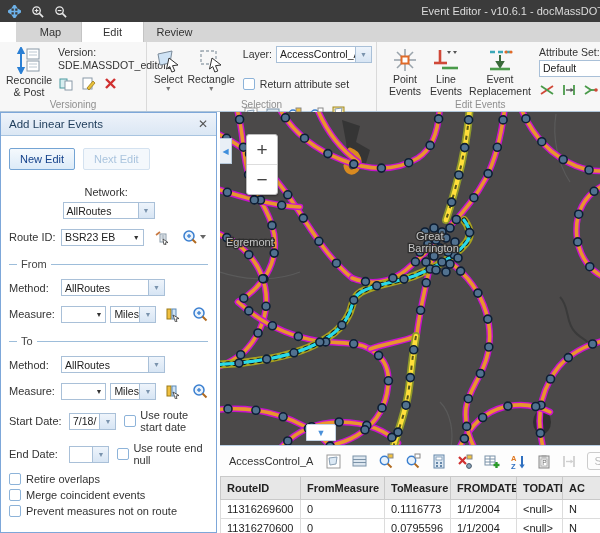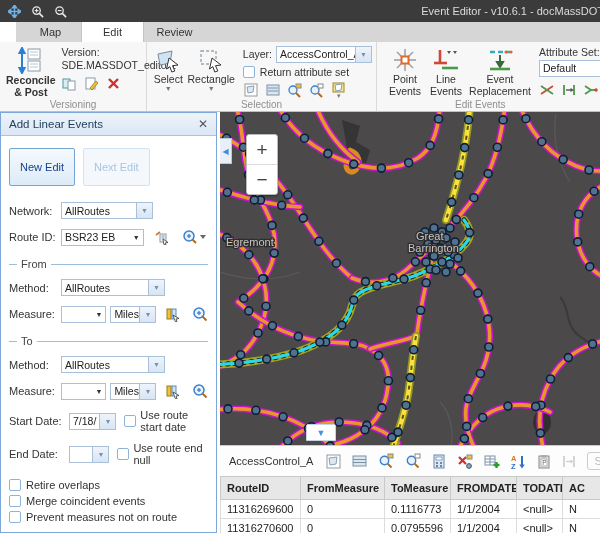--- a/index.html
+++ b/index.html
@@ -35,21 +35,21 @@
   .combo .darrow{width:13px;color:#333;font-size:7px;display:flex;align-items:center;justify-content:center;cursor:pointer;}
   .cb{width:12px;height:12px;background:#fff;border:1px solid #8db3d9;border-radius:2px;display:inline-block;box-sizing:border-box;cursor:pointer;flex:none;}
   .cbrow{display:flex;gap:5px;font-size:10.5px;color:#333;}
 
   
   .left-panel{position:absolute;top:112px;left:0;width:217px;height:421px;background:#fff;border:1px solid #7da7d9;box-sizing:border-box;}
   .lp-header{height:22px;background:linear-gradient(#eef3fa,#dbe7f4);border-bottom:1px solid #a8c4e0;display:flex;align-items:center;font-size:11.5px;color:#1e3c5a;padding:0 8px;}
   .lp-header .sp{flex:1;}
   .lp-close{color:#555;font-size:12px;cursor:pointer;}
   .lp-body{padding:8px 8px 0 8px;font-size:11px;color:#333;}
-  .btn{display:inline-block;background:linear-gradient(#f5f9fd,#dcebf8);border:1px solid #74a4d4;border-radius:2px;color:#15428b;font-size:11px;padding:12px 10px;cursor:pointer;}
+  .btn{display:inline-block;background:linear-gradient(#f5f9fd,#dcebf8);border:1px solid #74a4d4;border-radius:2px;color:#15428b;font-size:11px;padding:4px 10px;cursor:pointer;}
   .btn.disabled{background:#f4f8fc;border-color:#d4e2f0;color:#aac4de;cursor:default;}
   .frow{display:flex;align-items:center;margin-top:9px;gap:4px;}
   .flabel{width:48px;flex:none;font-size:11px;color:#333;}
   .legend-row{display:flex;align-items:center;margin-top:12px;color:#444;font-size:11px;}
   .legend-row .l1{width:8px;border-top:1px solid #9dbdda;margin-right:4px;}
   .legend-row .l2{flex:1;border-top:1px solid #9dbdda;margin-left:4px;}
   .fl-icon{width:18px;height:18px;display:flex;align-items:center;justify-content:center;cursor:pointer;}
 
   
   .map-area{position:absolute;top:112px;left:220px;width:380px;height:333px;background:var(--map_bg,#4b4949);overflow:hidden;}
@@ -124,21 +124,21 @@
   <div class="tabstrip">
     <div class="tab">Map</div>
     <div class="tab active">Edit</div>
     <div class="tab">Review</div>
   </div>
 
   <div class="ribbon">
 
     <div class="rgroup" style="width:147px;">
       <div class="rg-body">
-        <div class="bigbtn" style="width:54px;font-weight:bold;">
+        <div class="bigbtn" style="width:54px;">
           <svg width="27" height="27" viewBox="0 0 27 27">
             <g stroke="#2a7fd4" stroke-width="2" fill="#2a7fd4">
                 <line x1="5" y1="5" x2="5" y2="22"></line>
                 <polygon points="5,1 2.5,6 7.5,6"></polygon>
                 <polygon points="5,26 2.5,21 7.5,21"></polygon>
               </g>
             <rect x="11" y="2" width="12" height="10" fill="#fff" stroke="#8a9aa8"></rect>
               <line x1="13" y1="5" x2="21" y2="5" stroke="#bcc8d2"></line>
               <line x1="13" y1="8" x2="21" y2="8" stroke="#bcc8d2"></line>
             <rect x="11" y="14" width="12" height="10" fill="#fff" stroke="#8a9aa8"></rect>
@@ -188,21 +188,21 @@
           <span class="caret">▾</span>
         </div>
         <div class="bigbtn" style="width:48px;">
           <svg width="26" height="26" viewBox="0 0 26 26">
             <rect x="3" y="4" width="15" height="13" fill="none" stroke="#9aa6b0" stroke-dasharray="3 2" stroke-width="1.4"></rect>
             <polygon points="14,11 23,18 17.5,18.7 19.8,24 16.8,25 14.8,19.6 11.5,22" fill="#fff" stroke="#333" stroke-width="1"></polygon>
           </svg>
           <span>Rectangle</span>
           <span class="caret">▾</span>
         </div>
-        <div class="vcol" style="margin-left:6px;">
+        <div class="vcol" style="margin-left:6px;gap:12px;">
           <div style="display:flex;align-items:center;gap:4px;">
             <span class="lblrow">Layer:</span>
             <div class="combo" style="width:96px;">
               <span class="cval">AccessControl_A</span>
               <span class="abtn">▼</span>
             </div>
           </div>
           <div class="cbrow" style="margin-top:3px;">
             <span class="cb"></span>
             <span>Return attribute set</span>
@@ -328,21 +328,21 @@
       <span>Add Linear Events</span>
       <span class="sp"></span>
       <span class="lp-close">✕</span>
     </div>
     <div class="lp-body">
       <div style="display:flex;gap:8px;margin-top:4px;">
         <span class="btn">New Edit</span>
         <span class="btn disabled">Next Edit</span>
       </div>
 
-      <div class="frow" style="margin-top:16px;">
+      <div class="frow" style="margin-top:16px;flex-direction:column;">
         <span class="flabel">Network:</span>
         <div class="combo" style="width:92px;">
           <span class="cval">AllRoutes</span>
           <span class="abtn">▼</span>
         </div>
       </div>
 
       <div class="frow">
         <span class="flabel">Route ID:</span>
         <div class="combo" style="width:92px;">
@@ -459,21 +459,21 @@
       <div class="frow">
         <span class="flabel" style="width:56px;">End Date:</span>
         <div class="combo" style="width:48px;">
           <span class="cval"></span>
           <span class="abtn">▼</span>
         </div>
         <span class="cb" style="margin-left:4px;"></span>
         <span>Use route end null</span>
       </div>
 
-      <div class="cbrow" style="margin-top:13px;font-size:11px;">
+      <div class="cbrow" style="margin-top:7px;font-size:11px;">
         <span class="cb"></span>
         <span>Retire overlaps</span>
       </div>
       <div class="cbrow" style="margin-top:4px;font-size:11px;">
         <span class="cb"></span>
         <span>Merge coincident events</span>
       </div>
       <div class="cbrow" style="margin-top:4px;font-size:11px;">
         <span class="cb"></span>
         <span>Prevent measures not on route</span>

